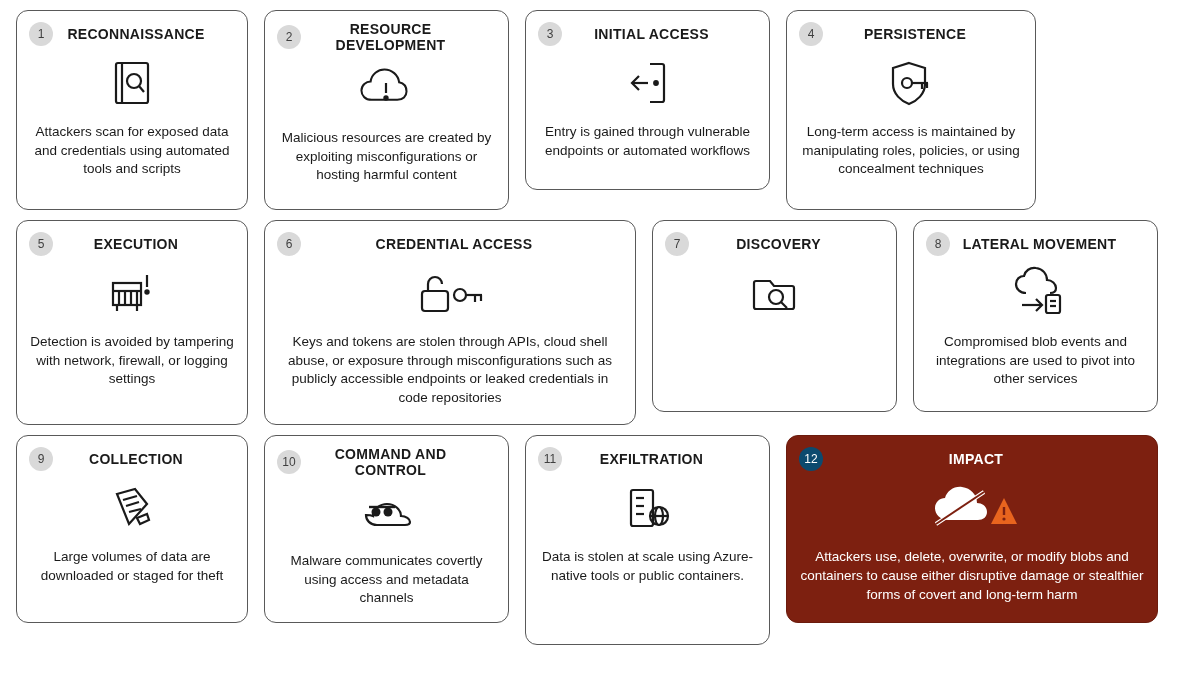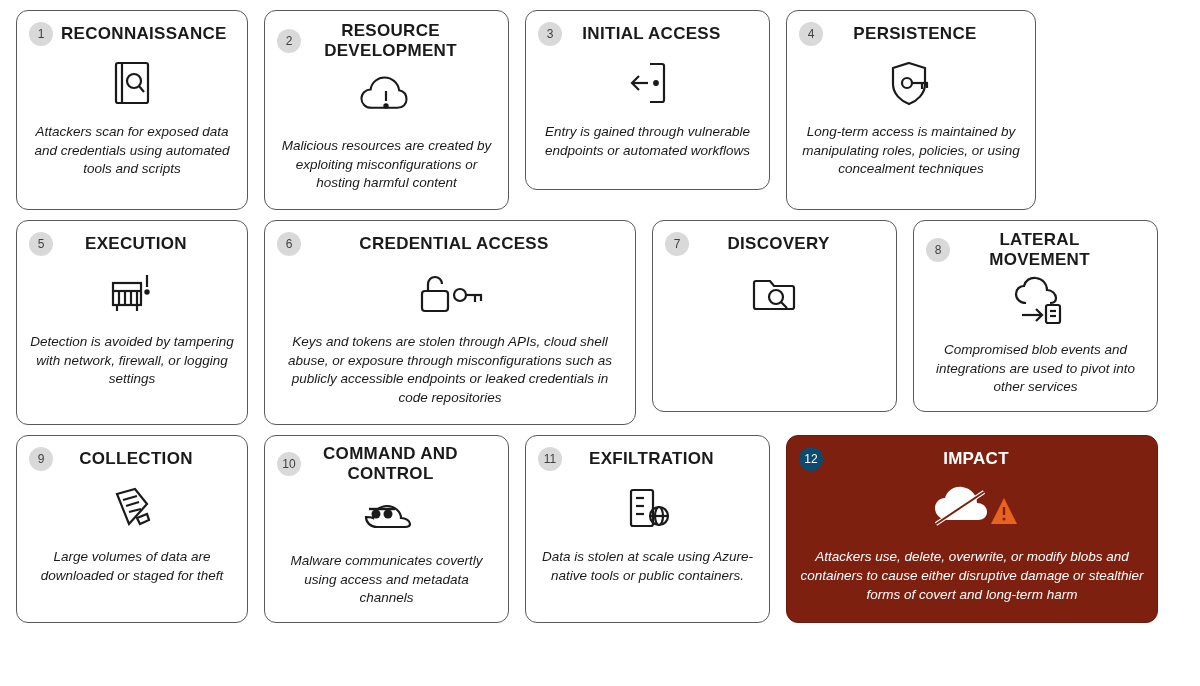--- a/index.html
+++ b/index.html
@@ -66,40 +66,39 @@
     text-align: center;
     font-weight: 400;
   }
   .card.impact .badge {
     background: #0c4a6e;
     color: #ffffff;
   }
   .title {
     flex: 1 1 auto;
     text-align: center;
-    font-size: 17px;
+    font-size: 14px;
     font-weight: bold;
     letter-spacing: 0.3px;
     padding-right: 24px;
     text-transform: uppercase;
   }
   .icon-wrap {
     height: 64px;
     display: flex;
     align-items: center;
     justify-content: center;
     margin-top: 4px;
   }
   .desc {
     font-size: 13.5px;
     line-height: 1.38;
     text-align: center;
     margin-top: 8px;
     width: 100%;
-    font-style: italic;
   }
   .card.impact .desc {
     font-size: 13.5px;
     line-height: 1.4;
   }
   svg { display: block; }
 </style>
 </head>
 <body>
 
@@ -298,21 +297,21 @@
             <path d="M14 22 H40" stroke-width="2.4"></path>
             <circle cx="21" cy="27" r="4.5" fill="#1a1a1a" stroke="none"></circle>
             <circle cx="33" cy="27" r="4.5" fill="#1a1a1a" stroke="none"></circle>
           </svg>
         </div>
         <div class="desc">Malware communicates covertly using access and metadata channels</div>
       </div>
     </div>
 
     <div class="cell" style="width:261px;">
-      <div class="card" style="height:188px;">
+      <div class="card" style="height:210px;">
         <div class="card-head">
           <div class="badge">11</div>
           <div class="title">EXFILTRATION</div>
         </div>
         <div class="icon-wrap">
           <svg width="58" height="56" viewBox="0 0 58 56" fill="none" stroke="#1a1a1a" stroke-width="2.2">
             <rect x="12" y="10" width="22" height="36" rx="2"></rect>
             <line x1="17" y1="18" x2="25" y2="18"></line>
             <line x1="17" y1="26" x2="25" y2="26"></line>
             <line x1="17" y1="34" x2="25" y2="34"></line>

